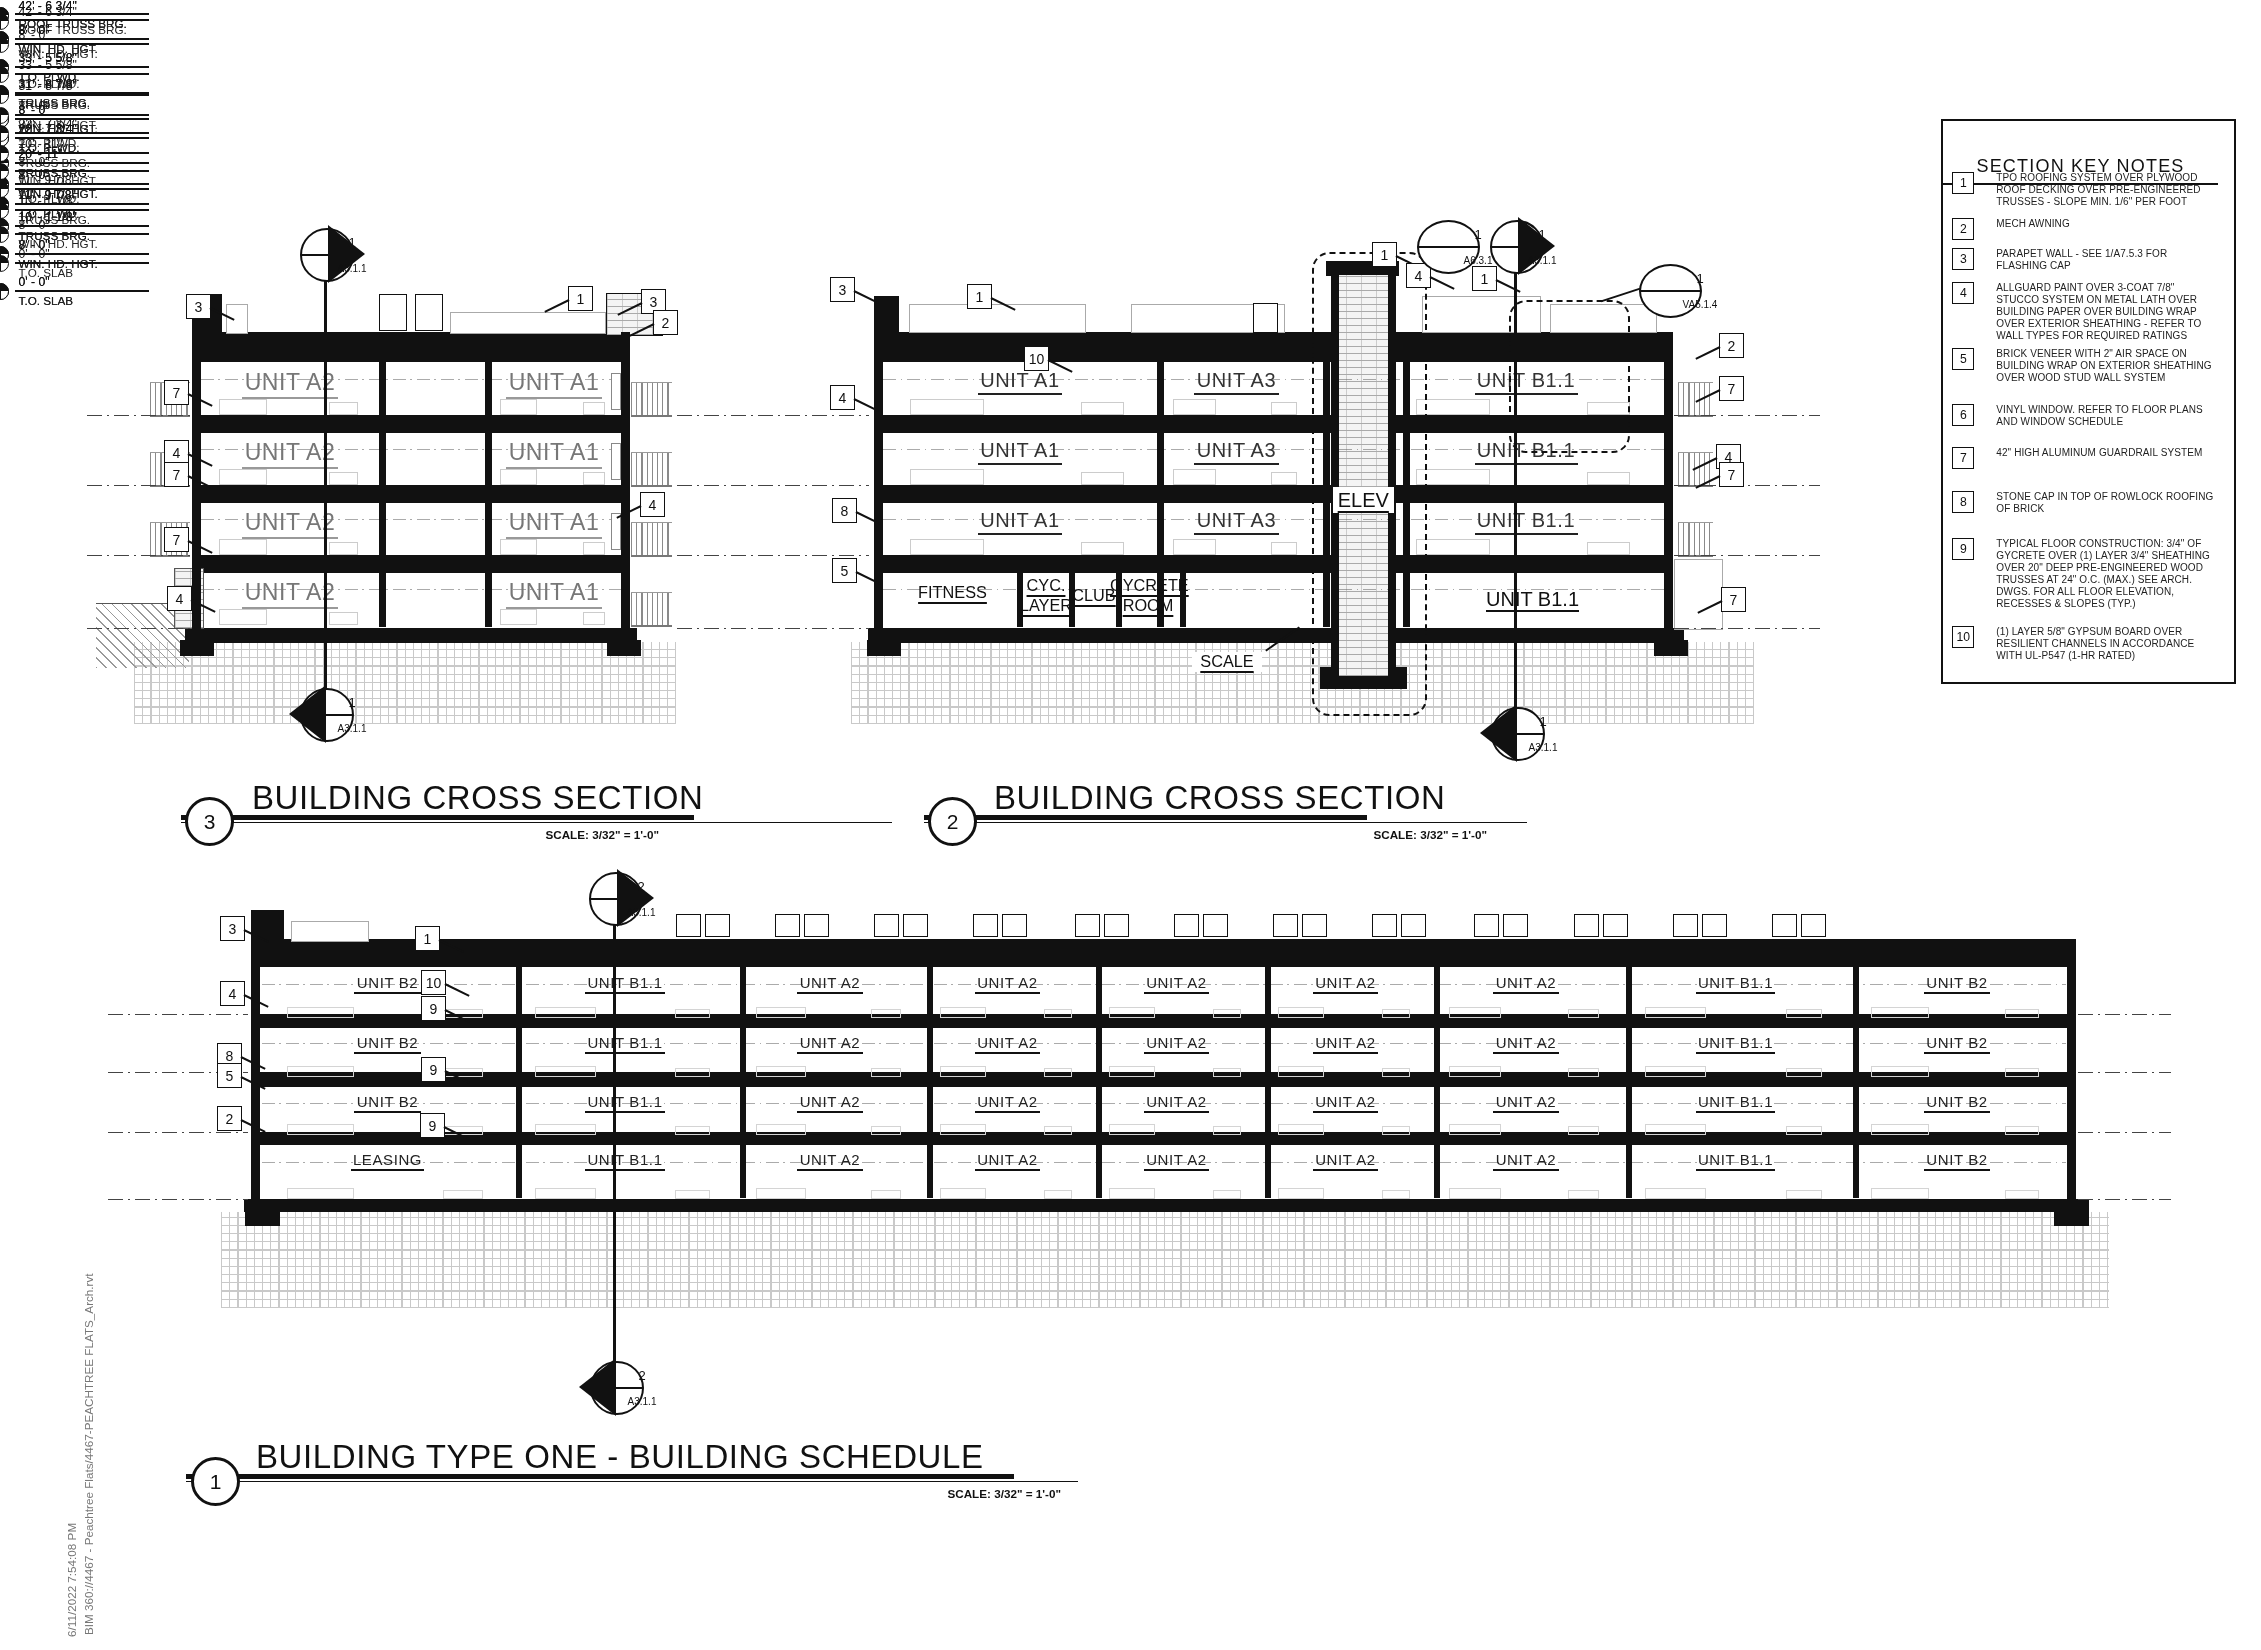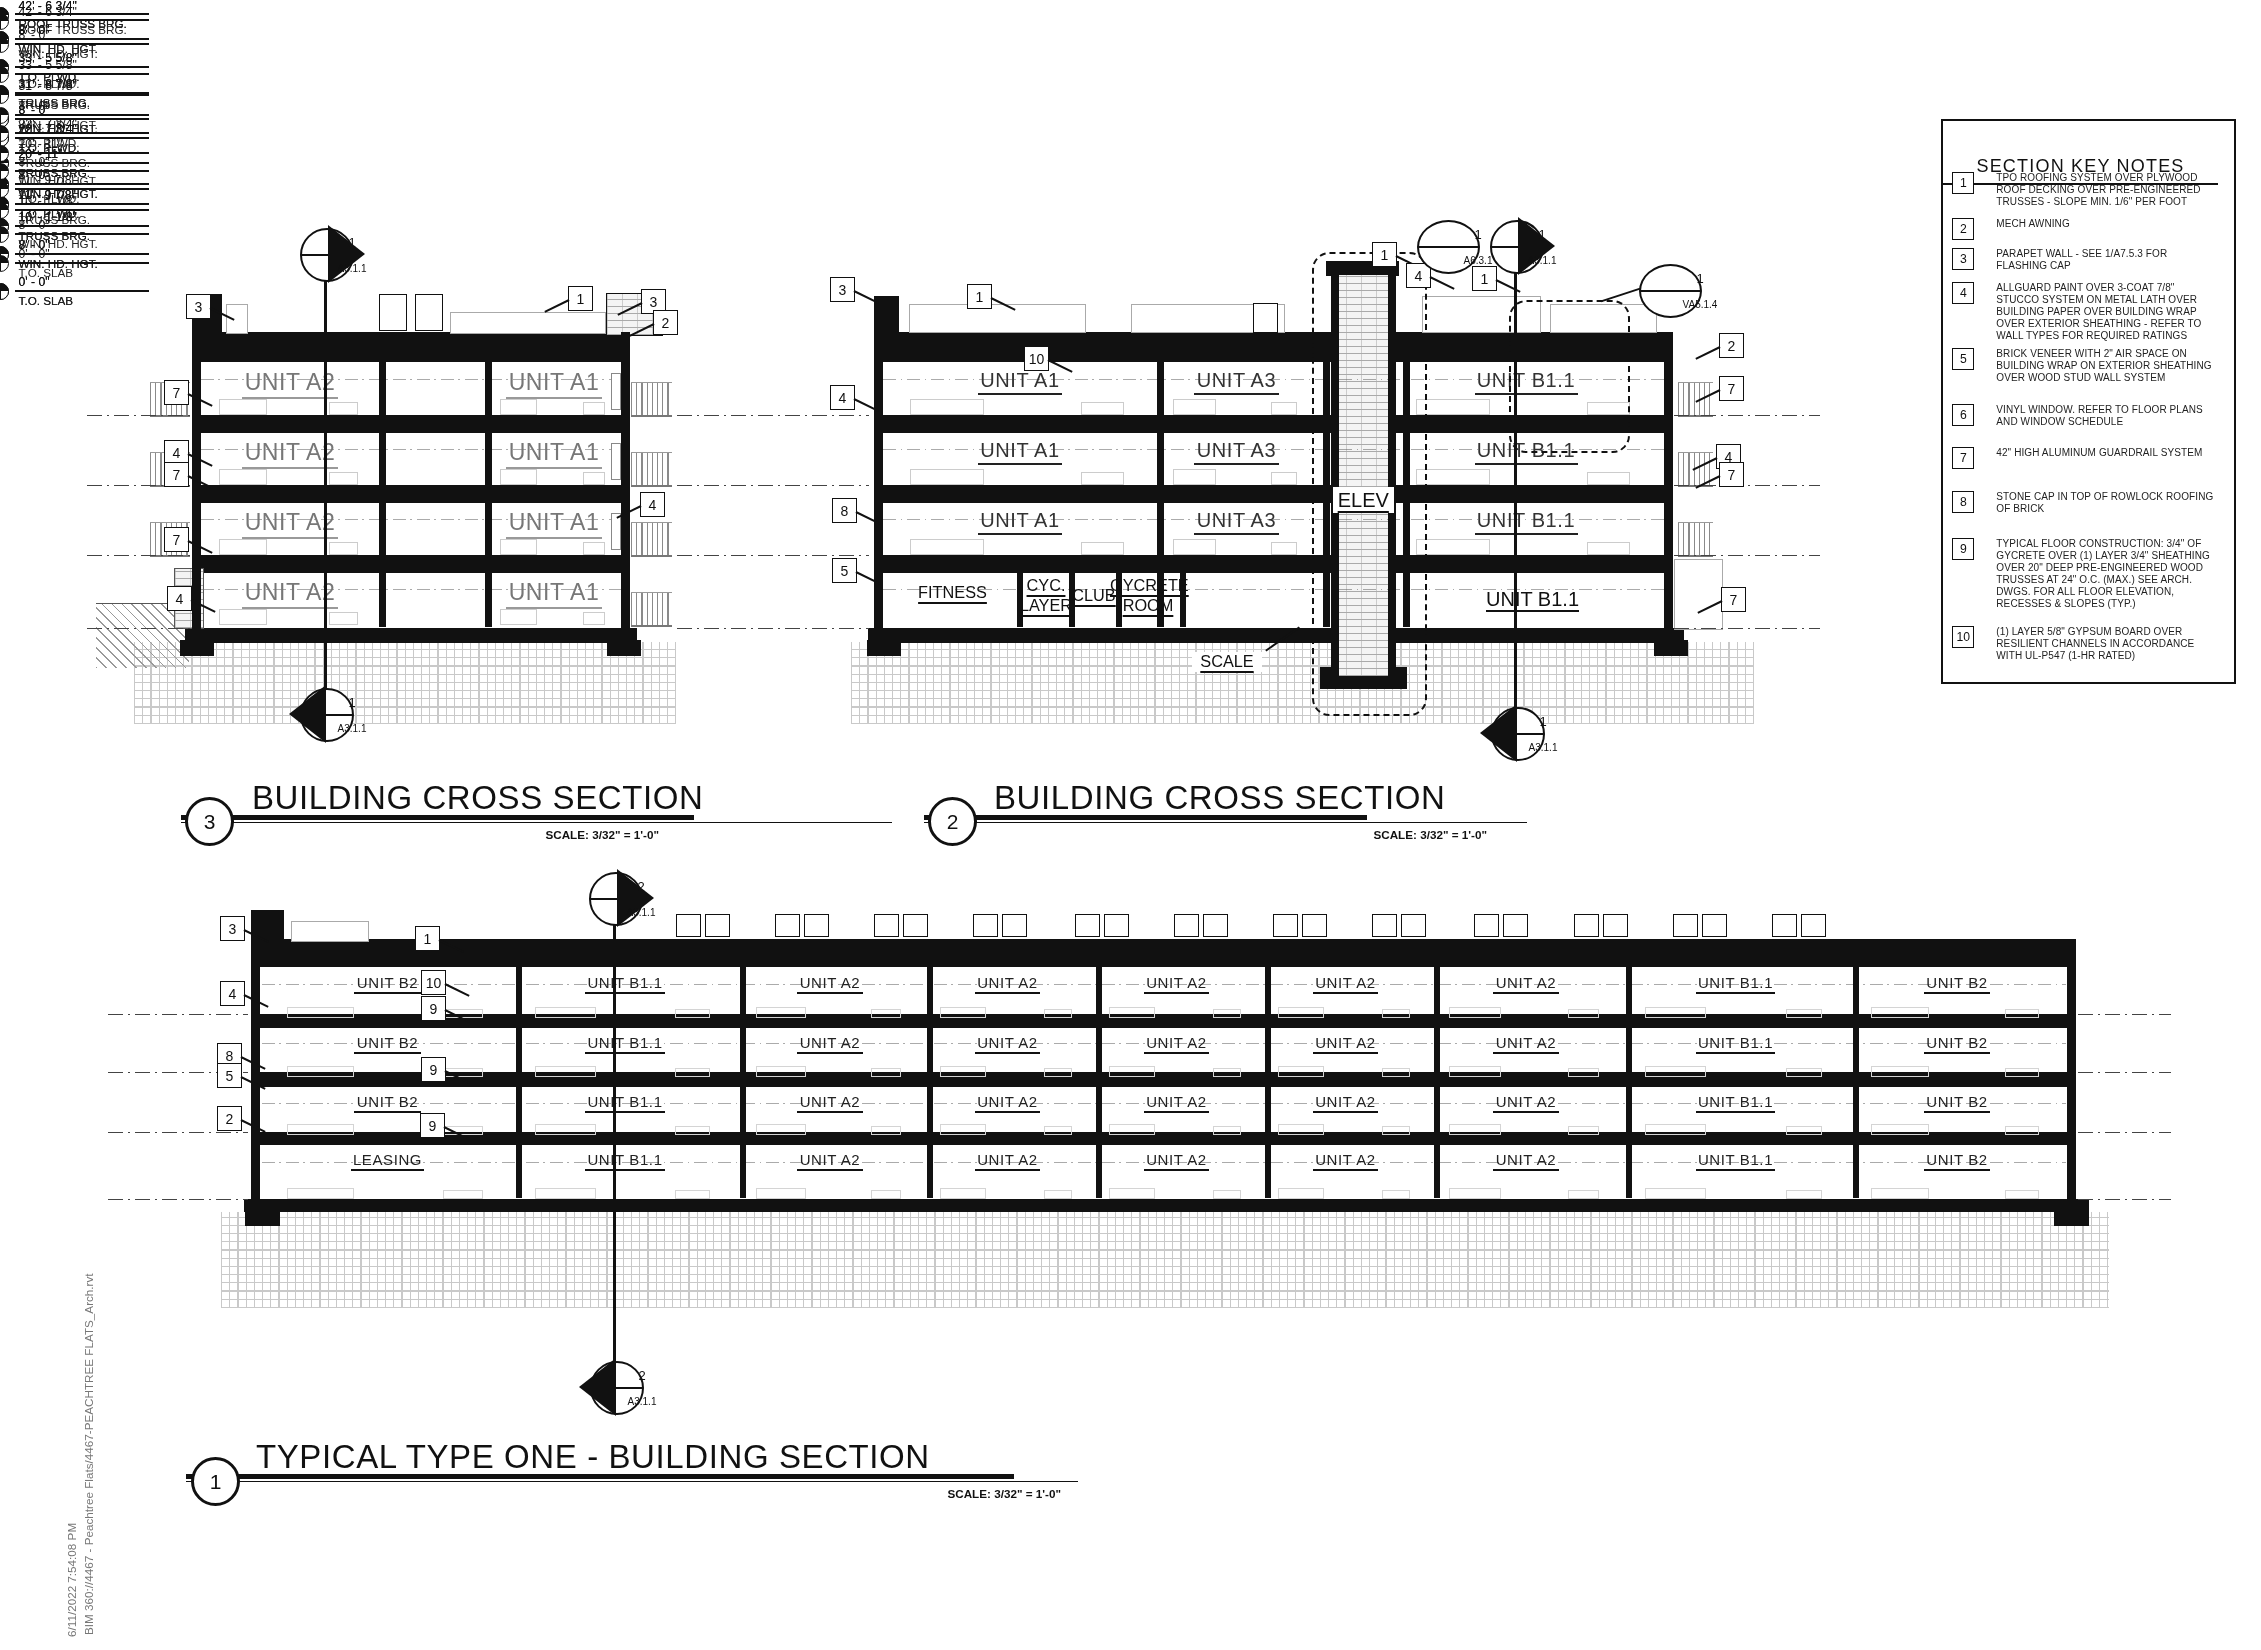--- a/index.html
+++ b/index.html
@@ -1018,21 +1018,21 @@
 </div>
 <div>
   <div class="tnum" style="left:928px;top:797px;">2</div>
   <div class="ttl" style="left:994px;top:779px;">BUILDING CROSS SECTION</div>
   <div class="tbar" style="left:924px;top:815px;width:443px;"></div>
   <div class="tthin" style="left:924px;top:822px;width:603px;"></div>
   <div class="tscale" style="left:1335px;top:828px;width:152px;text-align:right;">SCALE: 3/32" = 1'-0"</div>
 </div>
 <div>
   <div class="tnum" style="left:191px;top:1457px;">1</div>
-  <div class="ttl" style="left:256px;top:1438px;">TYPICAL TYPE ONE - BUILDING SECTION</div>
+  <div class="ttl" style="left:256px;top:1438px;">BUILDING TYPE ONE - BUILDING SCHEDULE</div>
   <div class="tbar" style="left:186px;top:1474px;width:828px;"></div>
   <div class="tthin" style="left:186px;top:1481px;width:892px;"></div>
   <div class="tscale" style="left:909px;top:1487px;width:152px;text-align:right;">SCALE: 3/32" = 1'-0"</div>
 </div>
 
 <div class="vtext" style="left:82px;top:918px;height:717px;">BIM 360://4467 - Peachtree Flats/4467-PEACHTREE FLATS_Arch.rvt</div>
 <div class="vtext" style="left:65px;top:1451px;height:186px;">6/11/2022 7:54:08 PM</div>
 
 
 </body></html>

